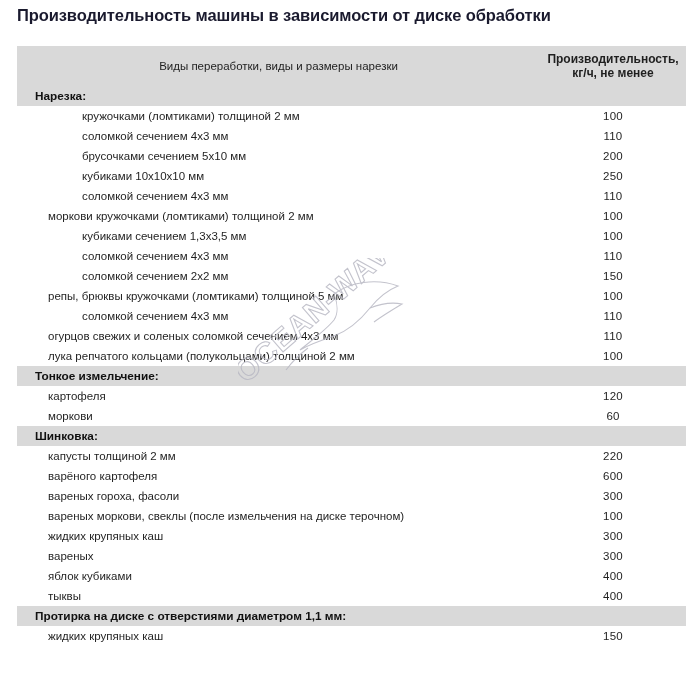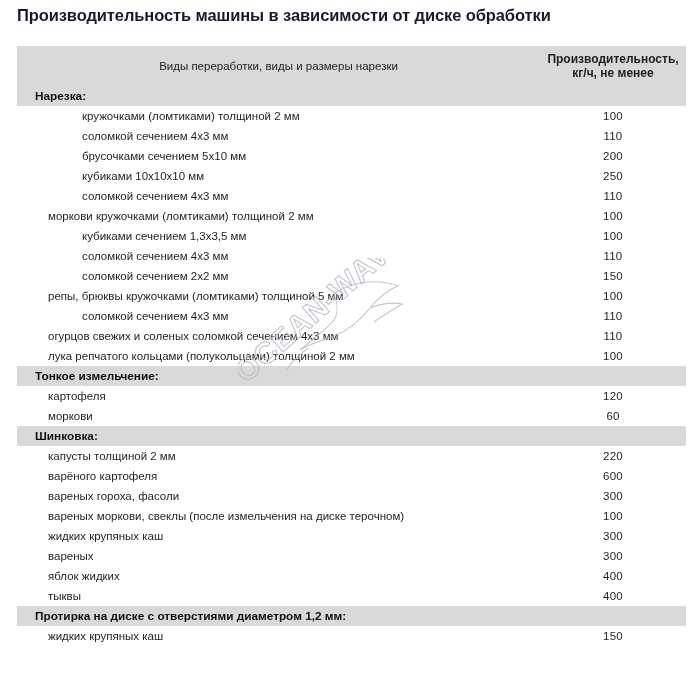--- a/index.html
+++ b/index.html
@@ -242,29 +242,29 @@
           </tr>
           <tr class="data-row">
             <td class="cell-name lvl1">жидких крупяных каш</td>
             <td class="cell-val">300</td>
           </tr>
           <tr class="data-row">
             <td class="cell-name lvl1">вареных</td>
             <td class="cell-val">300</td>
           </tr>
           <tr class="data-row">
-            <td class="cell-name lvl1">яблок жидких</td>
+            <td class="cell-name lvl1">яблок кубиками</td>
             <td class="cell-val">400</td>
           </tr>
           <tr class="data-row">
             <td class="cell-name lvl1">тыквы</td>
             <td class="cell-val">400</td>
           </tr>
           <tr class="section-row">
-            <td>Протирка на диске с отверстиями диаметром 1,2 мм:</td>
+            <td>Протирка на диске с отверстиями диаметром 1,1 мм:</td>
             <td class="sec-val"></td>
           </tr>
           <tr class="data-row">
             <td class="cell-name lvl1">жидких крупяных каш</td>
             <td class="cell-val">150</td>
           </tr>
         </tbody>
     </table>
   </div>
 

